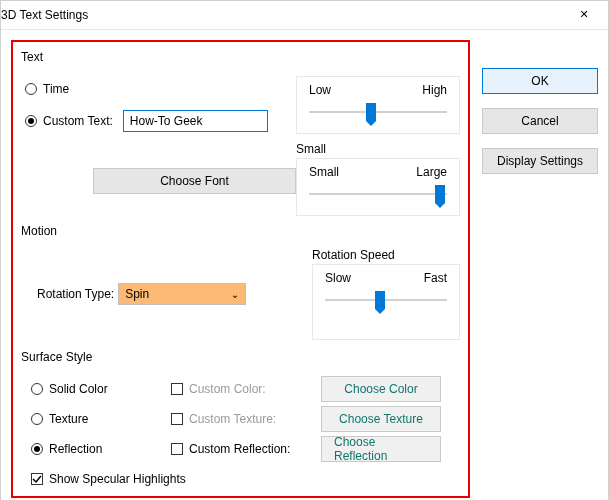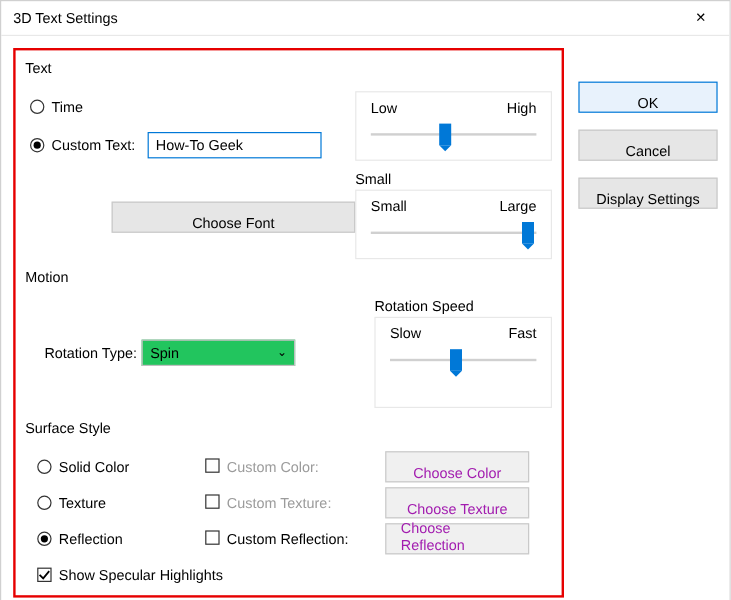--- a/index.html
+++ b/index.html
@@ -1,46 +1,46 @@
 <!DOCTYPE html>
 <html><head>
 <meta charset="utf-8">
 <style>
 html,body{margin:0;padding:0;font-family:"Segoe UI",Tahoma,Arial,sans-serif;font-size:12px;color:#000;background:#fff}
 .window{width:609px;border:1px solid #d0d0d0;box-sizing:border-box;position:relative;background:#fff}
 .titlebar{height:28px;display:flex;align-items:center;border-bottom:1px solid #e8e8e8;position:relative}
-.title{padding-left:10px}
+.title{}
 .close{position:absolute;right:4px;top:2px;width:40px;height:22px;display:flex;align-items:center;justify-content:center;font-family:Arial;font-size:11px}
 .body{display:flex;padding:10px}
 .left{width:463px;border:2px solid #e60000;padding:8px 8px 4px 8px;box-sizing:border-box}
 .right{flex:1;padding-left:12px}
 .group-title{padding-bottom:4px}
 .row{display:flex;align-items:center}
 .radio,.check{width:12px;height:12px;border:1px solid #333;margin-right:6px;display:inline-flex;align-items:center;justify-content:center;box-sizing:border-box}
 .radio{border-radius:50%}
 .radio .dot{width:6px;height:6px;border-radius:50%;background:#000}
 .check.on svg{display:block}
 .check svg{display:none}
 .input{height:22px;border:1px solid #0078d7;padding:2px 6px;font-size:12px;width:145px;box-sizing:border-box;background:#fff}
-.btn{height:24px;border:1px solid #c9c9c9;background:#e6e6e6;min-width:90px;display:flex;align-items:flex-end;justify-content:center;padding:0 12px}
+.btn{height:24px;border:1px solid #c9c9c9;background:#e6e6e6;min-width:90px;display:flex;align-items:center;justify-content:center;padding:0 12px}
 .btn.blue{border:1px solid #0078d7;background:#e8f2fc;height:24px;min-width:90px}
-.btn.dis{color:#a21caf;background:#f0f0f0}
-.combo{height:22px;border:1px solid #bfbfbf;background:#22c55e;display:flex;align-items:center;justify-content:space-between;padding:0 6px;width:128px;box-sizing:border-box}
+.btn.dis{color:#0f766e;background:#f0f0f0}
+.combo{height:22px;border:1px solid #bfbfbf;background:#fdba74;display:flex;align-items:center;justify-content:space-between;padding:0 6px;width:128px;box-sizing:border-box}
 .slider-box{border:1px solid #e8e8e8;padding:6px 12px 10px 12px;box-sizing:border-box}
 .slider-labels{display:flex;justify-content:space-between;font-size:12px}
 .slider{position:relative;height:20px;margin-top:6px}
 .track{position:absolute;left:0;right:0;top:8px;height:2px;background:#d0d0d0}
 .thumb{position:absolute;top:0;width:10px;height:18px;background:#0078d7}
 .thumb::after{content:"";position:absolute;bottom:-5px;left:0;border-left:5px solid transparent;border-right:5px solid transparent;border-top:5px solid #0078d7}
 .two-col{display:flex}
 .col-a{width:210px}
 .gray-label{color:#9b9b9b}
 .sec-row{display:flex;align-items:center;height:30px}
 .sec-col1{width:140px}
-.sec-col2{width:150px;display:flex;}
+.sec-col2{width:150px;display:flex;align-items:center}
 .sec-col3{width:120px}
 </style>
 </head>
 <body>
 
 <div class="window">
   <div class="titlebar">
     <span class="title">3D Text Settings</span>
     <div class="close">
         <span>✕</span>

